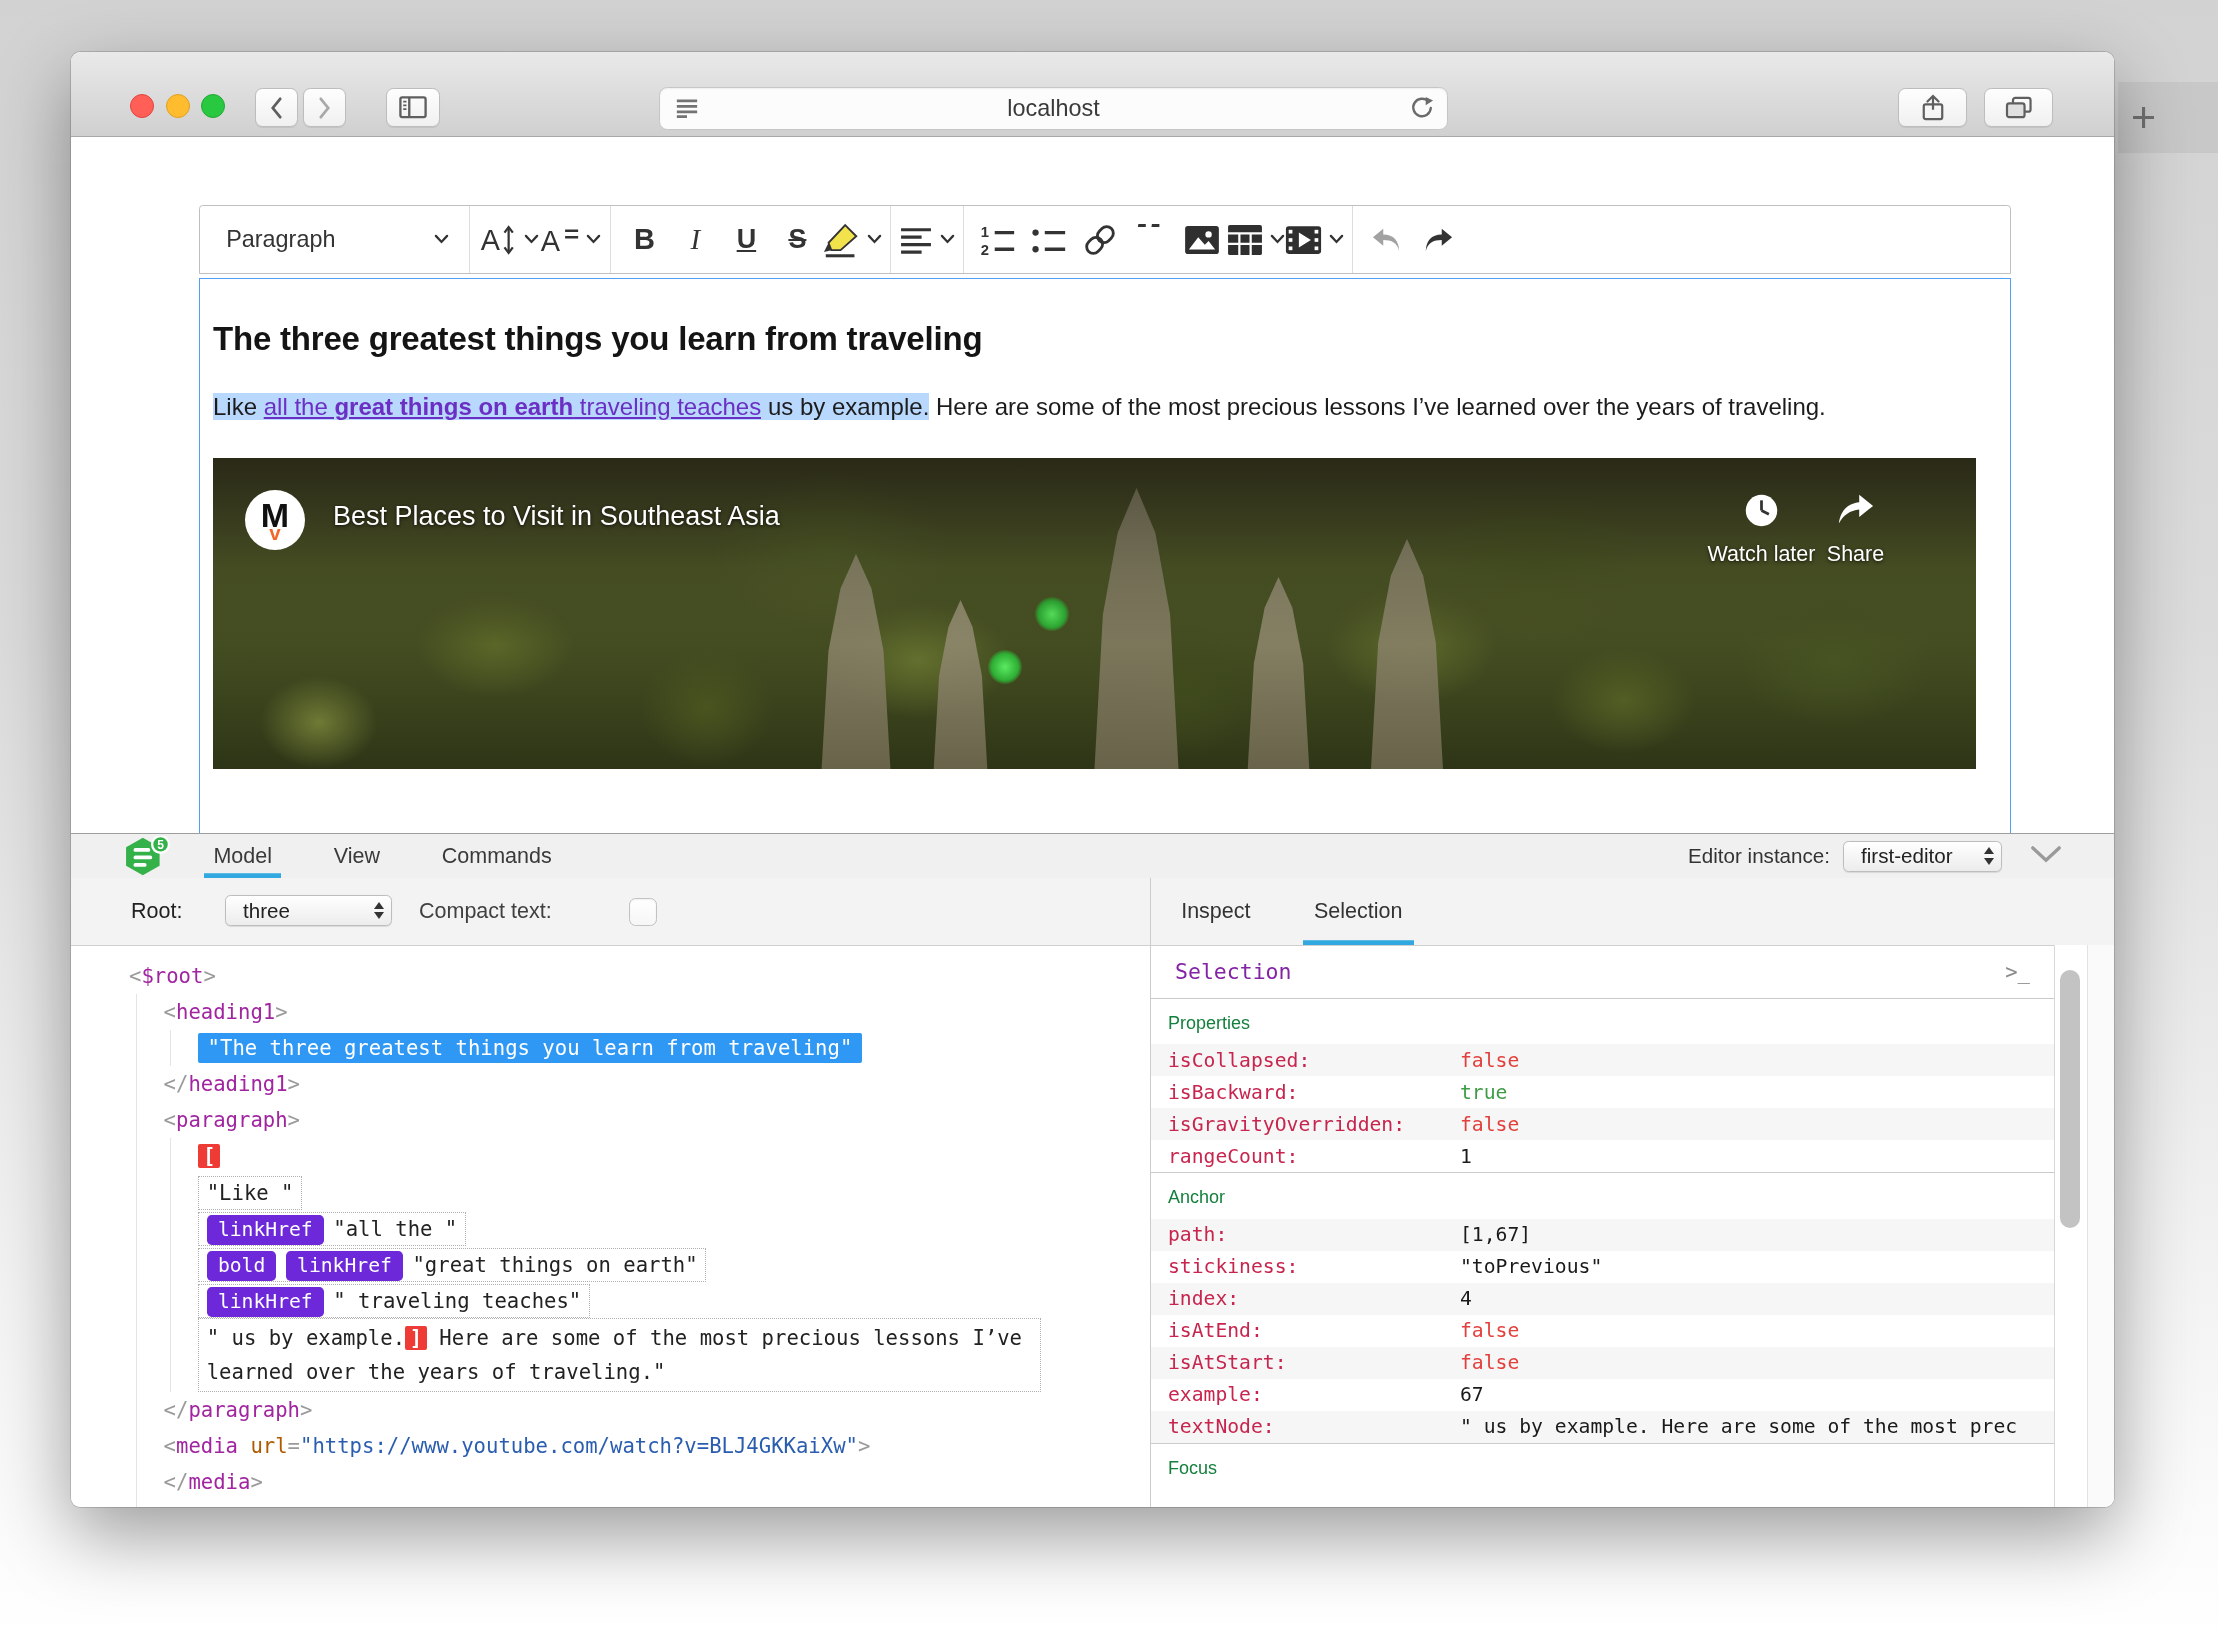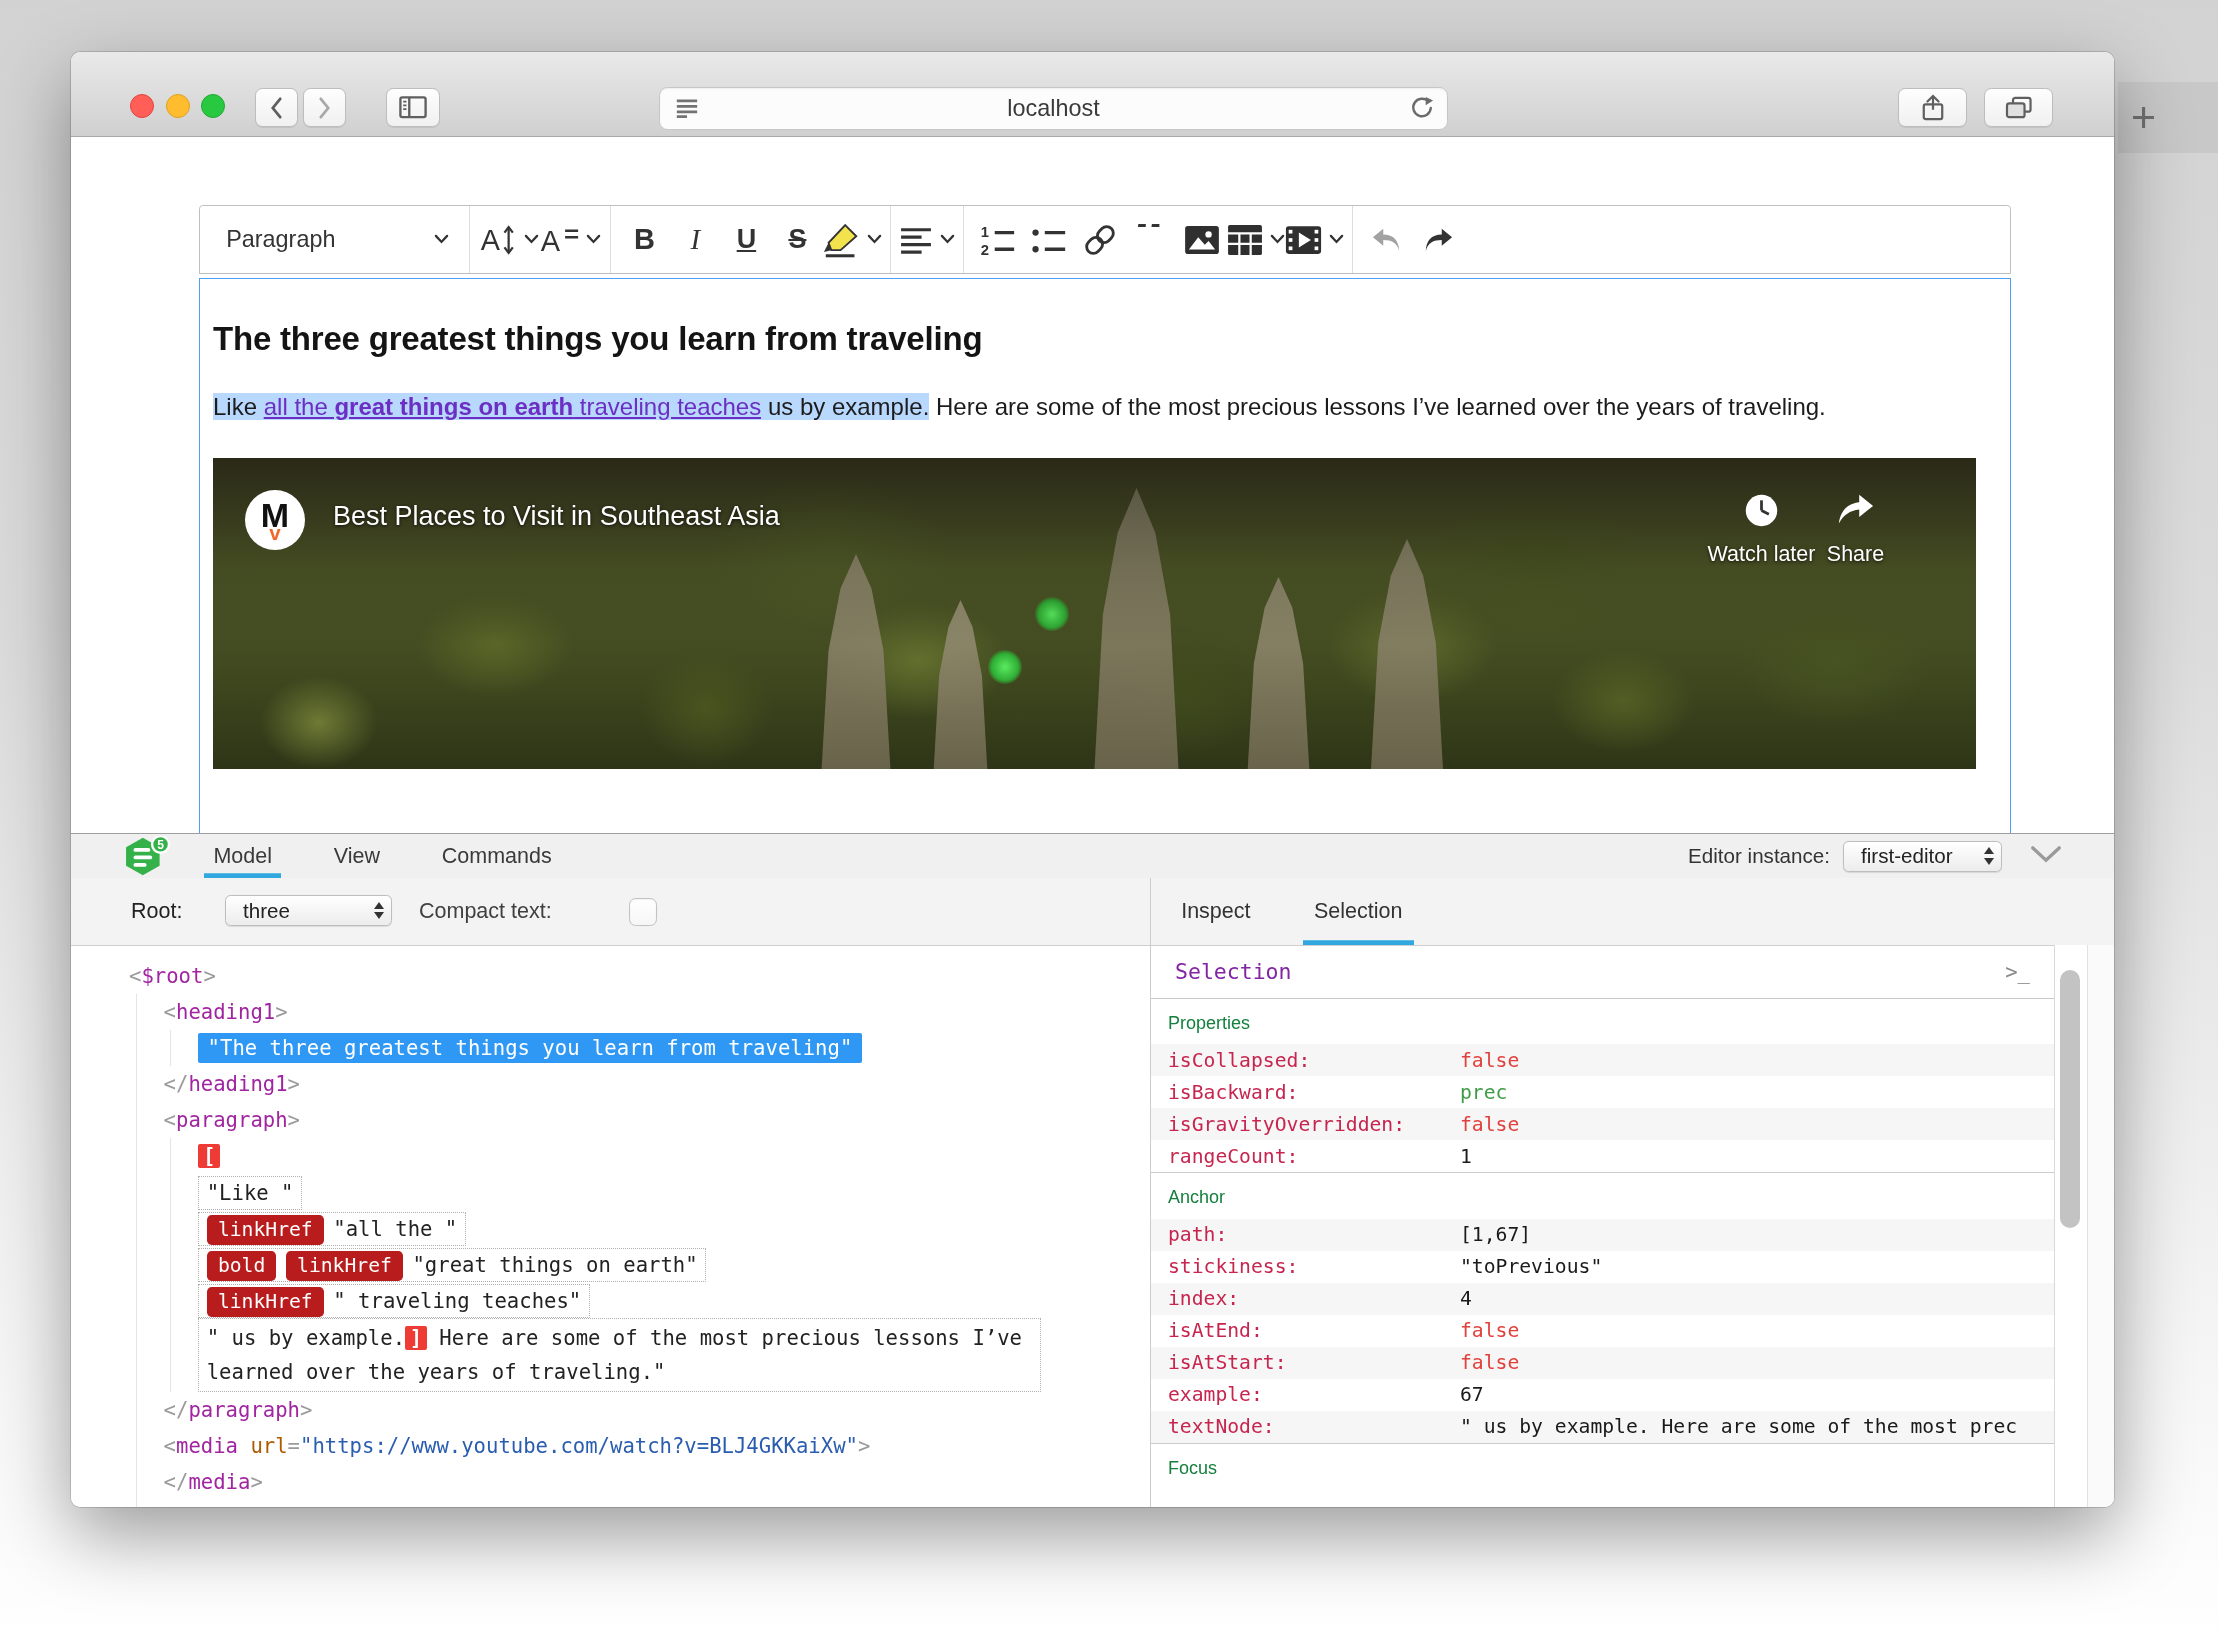--- a/index.html
+++ b/index.html
@@ -134,21 +134,21 @@
   
   .tree{position:absolute;left:0;top:0;bottom:0;width:1079px;overflow:hidden;box-sizing:border-box;
         padding:13px 0 0 58px;font-family:"DejaVu Sans Mono",monospace;font-size:20.6px;
         line-height:36px;color:#222;}
   .t-children{margin-left:6.6px;border-left:0.9px solid #e4e4e4;padding-left:27px;}
   .tline{min-height:36px;white-space:pre;}
   .br{color:#9a9a9a;} .tag{color:#a125a1;} .attr{color:#b05a00;} .attrv{color:#2a5db0;}
   .tnode{display:inline-block;border:0.9px dotted #b0b0b0;padding:0 7.5px;line-height:32px;
          white-space:pre;vertical-align:middle;}
   .tnode.multi{white-space:pre-wrap;max-width:826px;line-height:34px;padding:1.9px 7.5px;}
-  .chip{display:inline-block;background:#b91c1c;color:#fff;border-radius:4.7px;padding:0 11.2px;
+  .chip{display:inline-block;background:#6d28d9;color:#fff;border-radius:4.7px;padding:0 11.2px;
         height:30px;line-height:30px;margin-right:9.4px;font-size:19.7px;vertical-align:middle;}
   .selnode{background:#2f98f5;color:#fff;padding:2.8px 9.4px;border-radius:1.9px;}
   .mark{background:#ef3b36;color:#fff;font-weight:bold;padding:0 4.7px;border-radius:1.9px;}
 
   
   .panel{position:absolute;left:1079px;top:0;bottom:0;width:904px;border-left:0.9px solid #ccc;
          overflow:hidden;box-sizing:border-box;}
   .panel-head{height:53px;display:flex;align-items:center;justify-content:space-between;
               padding:0 24px;border-bottom:0.9px solid #c9c9c9;}
   .panel-title{font-family:"DejaVu Sans Mono",monospace;font-size:21.5px;color:#8324a5;}
@@ -533,21 +533,21 @@
           <span class="prompt">&gt;_</span>
         </div>
 
         <div class="sec-title">Properties</div>
         <div class="prow odd">
             <span class="pkey">isCollapsed:</span>
             <span class="pval red">false</span>
           </div>
         <div class="prow">
             <span class="pkey">isBackward:</span>
-            <span class="pval green">prec</span>
+            <span class="pval green">true</span>
           </div>
         <div class="prow odd">
             <span class="pkey">isGravityOverridden:</span>
             <span class="pval red">false</span>
           </div>
         <div class="prow">
             <span class="pkey">rangeCount:</span>
             <span class="pval">1</span>
           </div>
 

